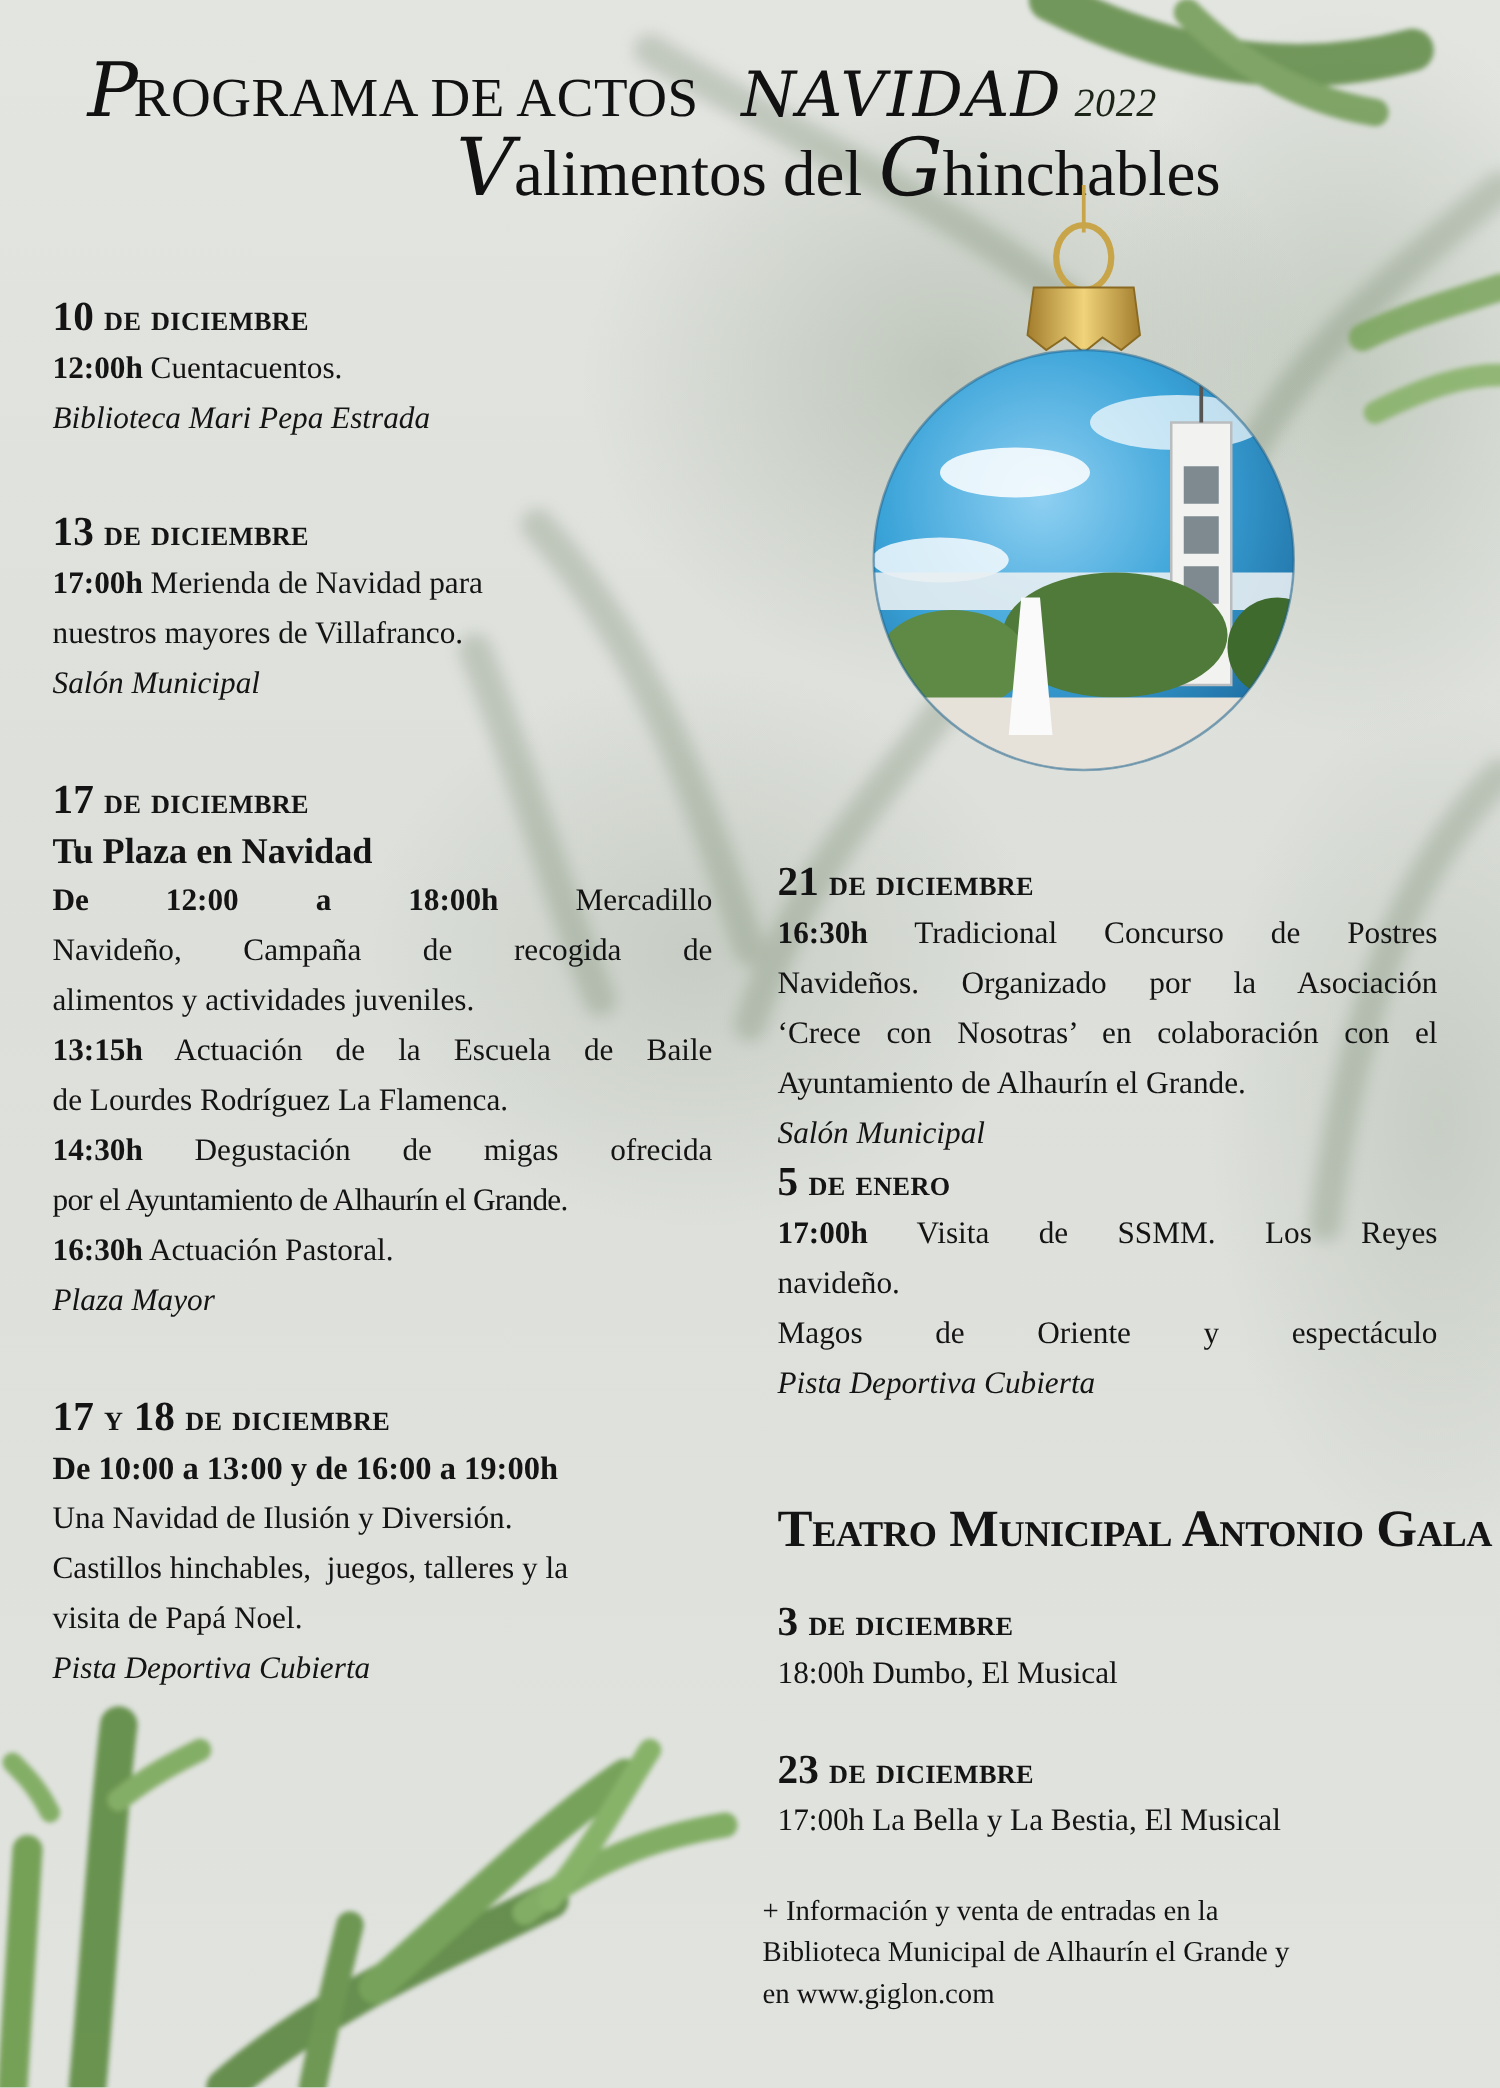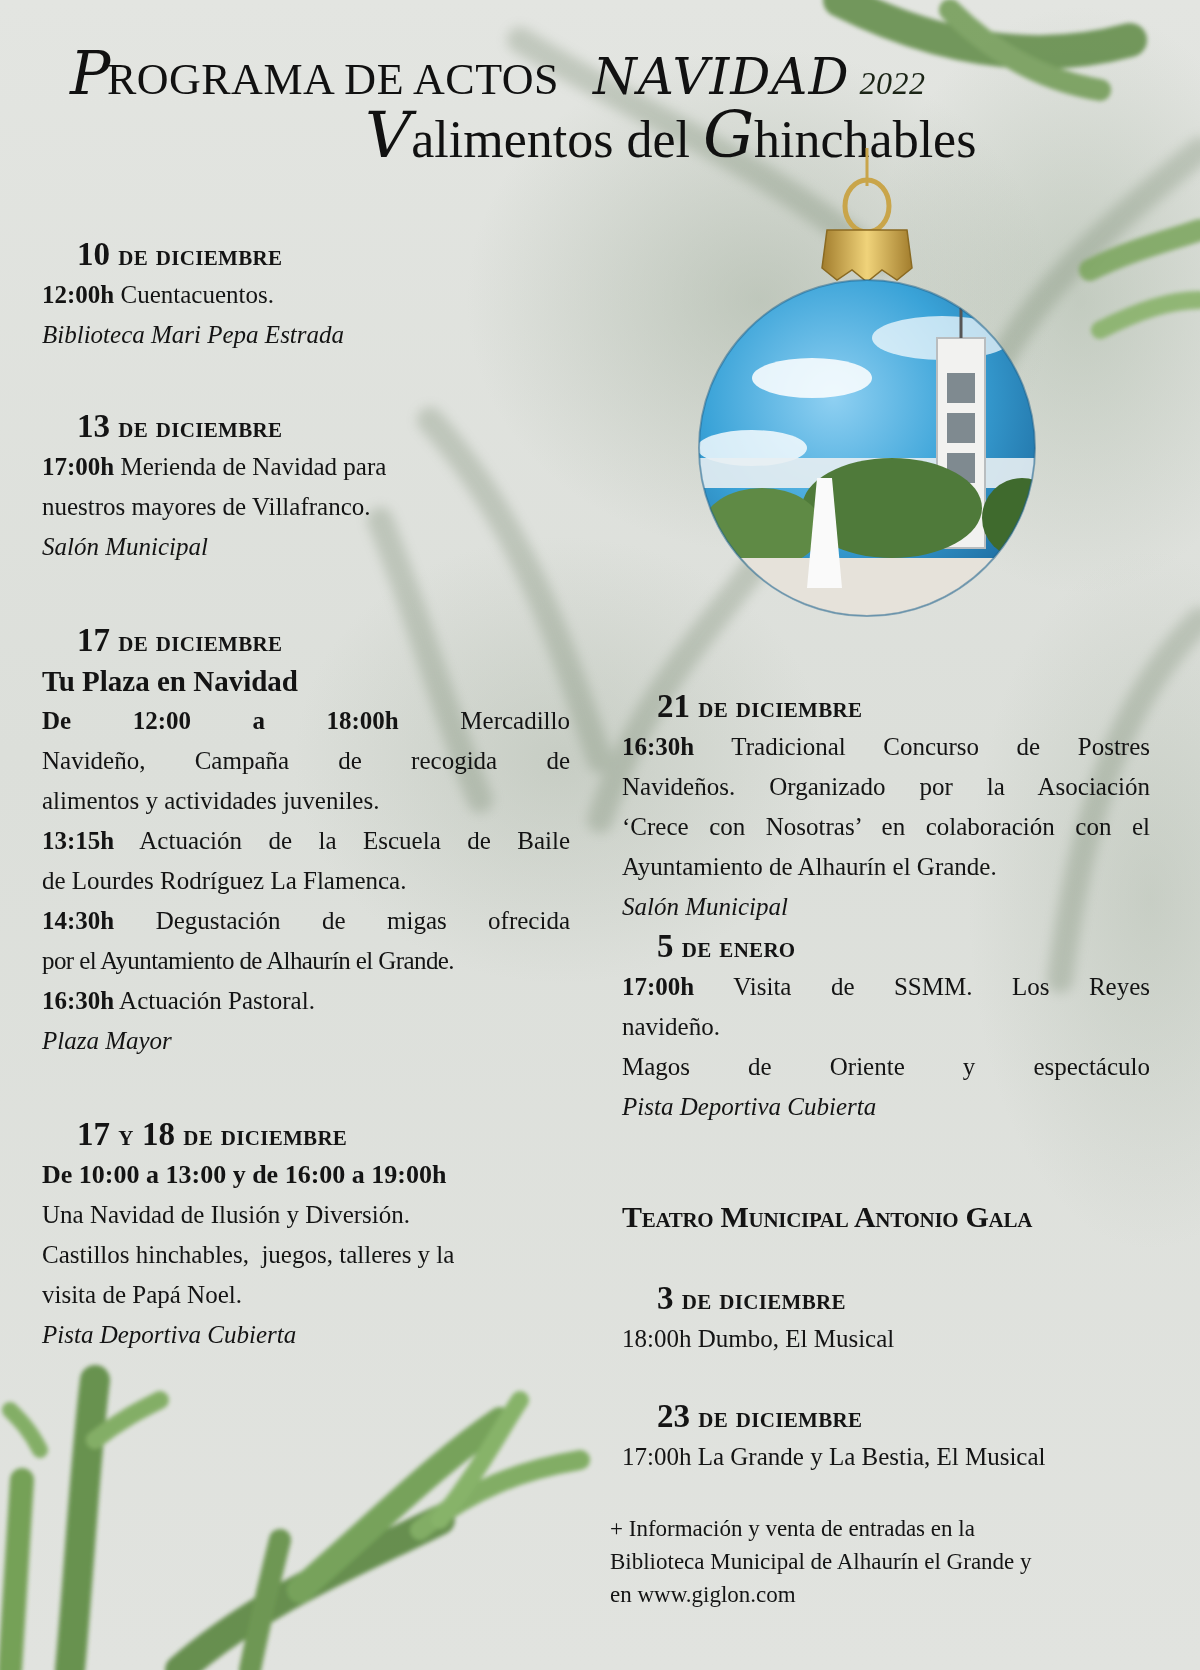--- a/index.html
+++ b/index.html
@@ -40,31 +40,31 @@
       font-size: 52px; white-space: nowrap; color: #111;
     }
     .title-line2 .script-cap {
       font-family: "DejaVu Serif", serif; font-style: italic; font-size: 64px;
     }
 
     
     .ornament { position: absolute; left: 692px; top: 148px; width: 350px; height: 470px; }
     .col-left { left: 42px; width: 528px; }
     .event { position: absolute; font-size: 25px; line-height: 40px; }
-    .event .date { font-weight: normal; font-size: 33px; line-height: 40px; white-space: nowrap; margin-left: 35px; }
+    .event .date { font-weight: normal; font-size: 33px; line-height: 40px; white-space: nowrap; }
     .event .date .num { font-weight: bold; }
     .event .date .month { font-weight: bold; font-variant: small-caps; font-size: 30px; letter-spacing: 0.3px; }
     .event .subtitle { font-weight: bold; font-size: 29px; }
     .event .line { text-align: justify; text-align-last: left; }
     .event .line.full { text-align-last: justify; }
     .event .time { font-weight: bold; margin-top: 21px; }
     .event .place { font-style: italic; }
     .section-title {
       position: absolute; left: 622px; top: 1200px; width: 528px;
-      font-weight: bold; font-size: 30px; font-variant: small-caps; white-space: nowrap; letter-spacing: -0.3px;
+      font-weight: bold; font-size: 42px; font-variant: small-caps; white-space: nowrap; letter-spacing: -0.3px;
     }
     .footnote {
       position: absolute; left: 610px; top: 1512px; width: 540px;
       text-align: left; font-size: 23px; line-height: 33px;
     }
   </style>
 </head>
 <body>
 
 <div class="bg"></div>
@@ -212,20 +212,20 @@
 
 <div class="section-title">Teatro Municipal Antonio Gala</div>
 
 <div class="event" style="left:622px; top:1278px; width:528px;">
   <div class="date"><span class="num">3</span> <span class="month">de diciembre</span></div>
   <div class="line"><span>18:00h</span><span> Dumbo, El Musical</span></div>
 </div>
 
 <div class="event" style="left:622px; top:1396px; width:540px;">
   <div class="date"><span class="num">23</span> <span class="month">de diciembre</span></div>
-  <div class="line" style="white-space:nowrap;"><span>17:00h</span><span> La Grande y La Bestia, El Musical</span></div>
+  <div class="line" style="white-space:nowrap;"><span>17:00h</span><span> La Bella y La Bestia, El Musical</span></div>
 </div>
 
 <div class="footnote">
   <div>+ Información y venta de entradas en la</div>
   <div>Biblioteca Municipal de Alhaurín el Grande y</div>
   <div>en www.giglon.com</div>
 </div>
 
 </body></html>

